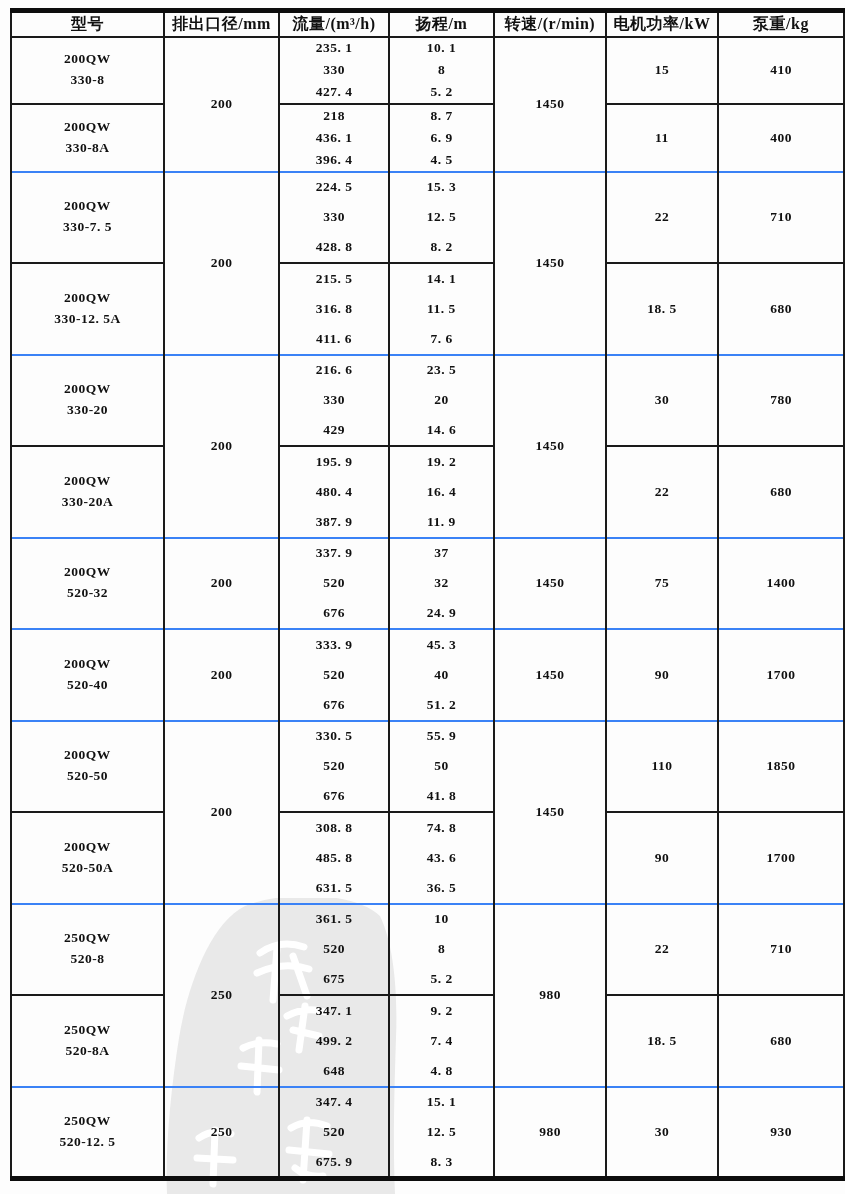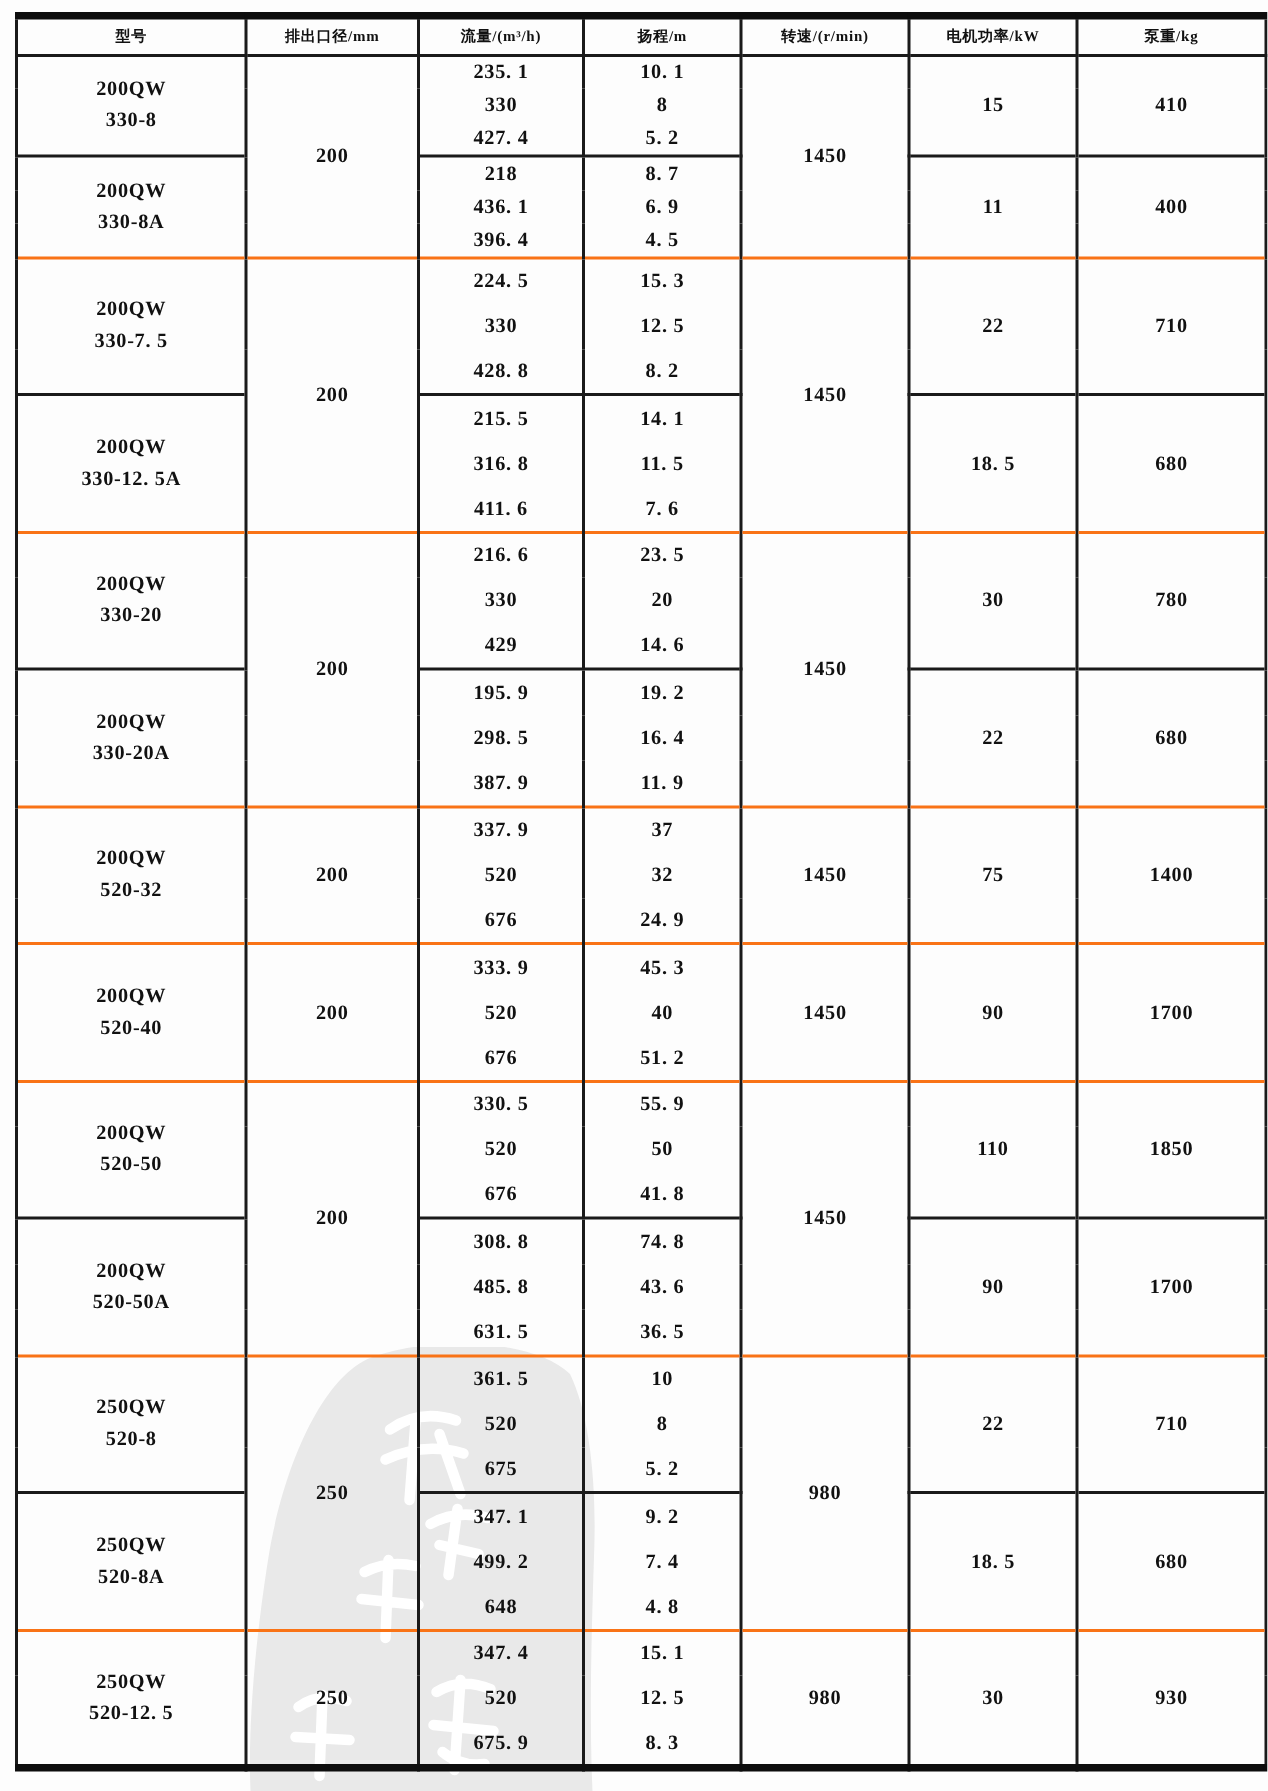--- a/index.html
+++ b/index.html
@@ -14,26 +14,26 @@
     border-collapse:collapse;table-layout:fixed;background:transparent;
     border-left:2px solid #161616;border-right:2px solid #161616;
     border-top:5px solid #0d0d0d;border-bottom:5px solid #0d0d0d;
   }
   th,td{
     border-left:2px solid #1a1a1a;border-right:2px solid #1a1a1a;
     padding:0;text-align:center;vertical-align:middle;
     font-weight:bold;color:#111;
   }
   thead tr{height:26px;}
-  thead th{border-bottom:2px solid #1a1a1a;font-size:10px;letter-spacing:0.5px;}
+  thead th{border-bottom:2px solid #1a1a1a;font-size:16px;letter-spacing:0.5px;}
   tbody td{font-size:13.5px;letter-spacing:0.5px;}
   tr.h22{height:22.5px;}
   tr.h30{height:30.5px;}
   td.sep-minor{border-top:2px solid #1a1a1a;}
-  td.sep-major{border-top:2px solid #f97316;text-align:center;}
+  td.sep-major{border-top:2px solid #3b82f6;text-align:center;}
   td.model-cell .mline{line-height:1.55;font-size:13.5px;}
 </style>
 </head>
 <body>
 
 <div class="page">
 
   <div class="watermark">
     <svg width="250" height="296" viewBox="0 0 250 296">
       <path id="wm-blob" d="M80 8 C 120 -8, 190 -6, 215 18 C 228 45, 233 90, 231 140 C 229 200, 228 250, 230 296 L 2 296 C 0 250, 6 190, 14 140 C 22 90, 45 25, 80 8 Z" fill="#e9e9e9"></path>
@@ -169,21 +169,21 @@
           <td class="model-cell sep-minor" rowspan="3">
             <div class="mline">200QW</div>
             <div class="mline">330-20A</div>
           </td>
           <td class="num sep-minor">195. 9</td>
           <td class="num sep-minor">19. 2</td>
           <td class="num sep-minor" rowspan="3">22</td>
           <td class="num sep-minor" rowspan="3">680</td>
         </tr>
         <tr class="h30">
-          <td class="num">298. 5</td>
+          <td class="num">480. 4</td>
           <td class="num">16. 4</td>
         </tr>
         <tr class="h30">
           <td class="num">387. 9</td>
           <td class="num">11. 9</td>
         </tr>
         <tr class="h30">
           <td class="model-cell sep-major" rowspan="3">
             <div class="mline">200QW</div>
             <div class="mline">520-32</div>

